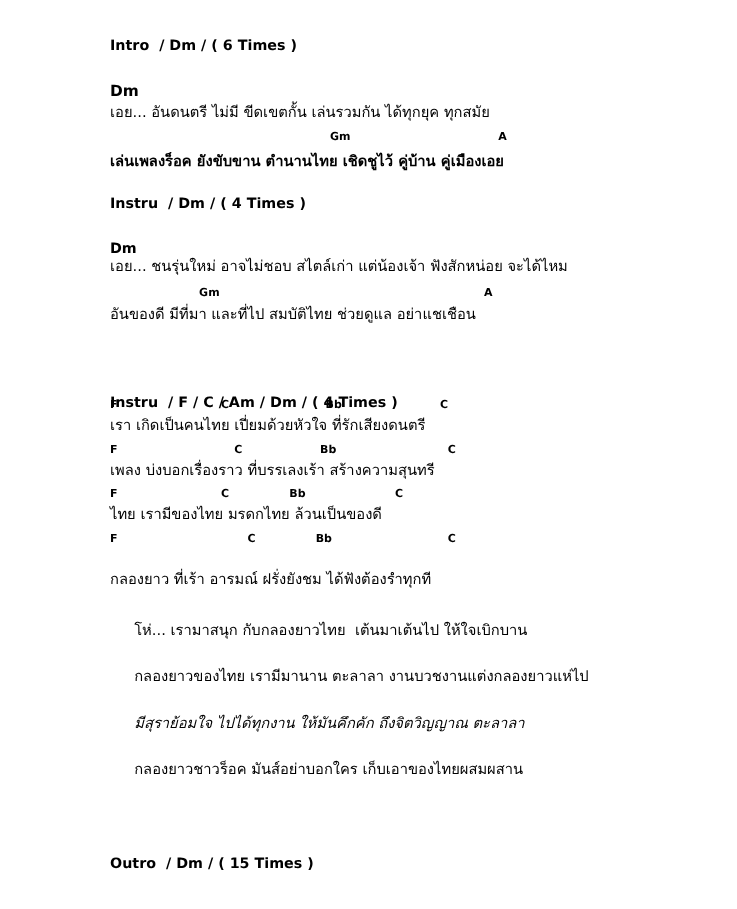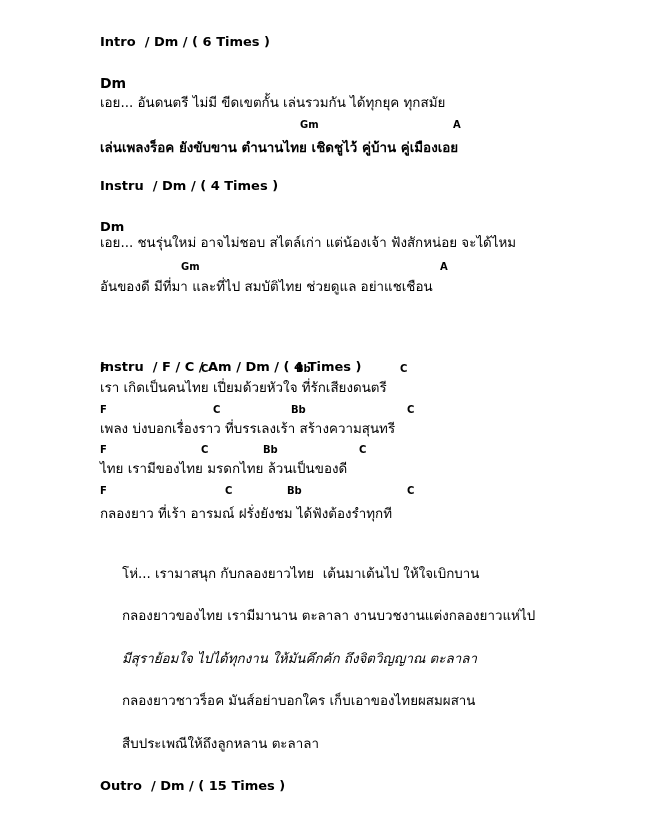--- a/index.html
+++ b/index.html
@@ -76,23 +76,22 @@
   <div class="chord" style="left:100px;top:442px;">F</div>
   <div class="chord" style="left:201px;top:442px;">C</div>
   <div class="chord" style="left:263px;top:442px;">Bb</div>
   <div class="chord" style="left:359px;top:442px;">C</div>
   <div class="line lyric" style="top:461px;">ไทย เรามีของไทย มรดกไทย ล้วนเป็นของดี</div>
 
   <div class="chord" style="left:100px;top:483px;">F</div>
   <div class="chord" style="left:225px;top:483px;">C</div>
   <div class="chord" style="left:287px;top:483px;">Bb</div>
   <div class="chord" style="left:407px;top:483px;">C</div>
-  <div class="line lyric" style="top:506px;">กลองยาว ที่เร้า อารมณ์ ฝรั่งยังชม ได้ฟังต้องรำทุกที</div>
+  <div class="line lyric" style="top:520px;">กลองยาว ที่เร้า อารมณ์ ฝรั่งยังชม ได้ฟังต้องรำทุกที</div>
 
   <div class="line lyric indent" style="top:566px;">โห่... เรามาสนุก กับกลองยาวไทย  เต้นมาเต้นไป ให้ใจเบิกบาน</div>
   <div class="line lyric indent" style="top:608px;">กลองยาวของไทย เรามีมานาน ตะลาลา งานบวชงานแต่งกลองยาวแห่ไป</div>
   <div class="line lyric indent" style="top:651px;font-style:italic;">มีสุราย้อมใจ ไปได้ทุกงาน ให้มันคึกคัก ถึงจิตวิญญาณ ตะลาลา</div>
   <div class="line lyric indent" style="top:693px;">กลองยาวชาวร็อค มันส์อย่าบอกใคร เก็บเอาของไทยผสมผสาน</div>
-  <div class="line lyric indent" style="top:736px;">สืบประเพณีให้ถึงลูกหลาน ตะลาลา</div>
 
   <div class="line bold" style="top:778px;">Outro  / Dm / ( 15 Times )</div>
 
 </div>
 
 </body></html>

